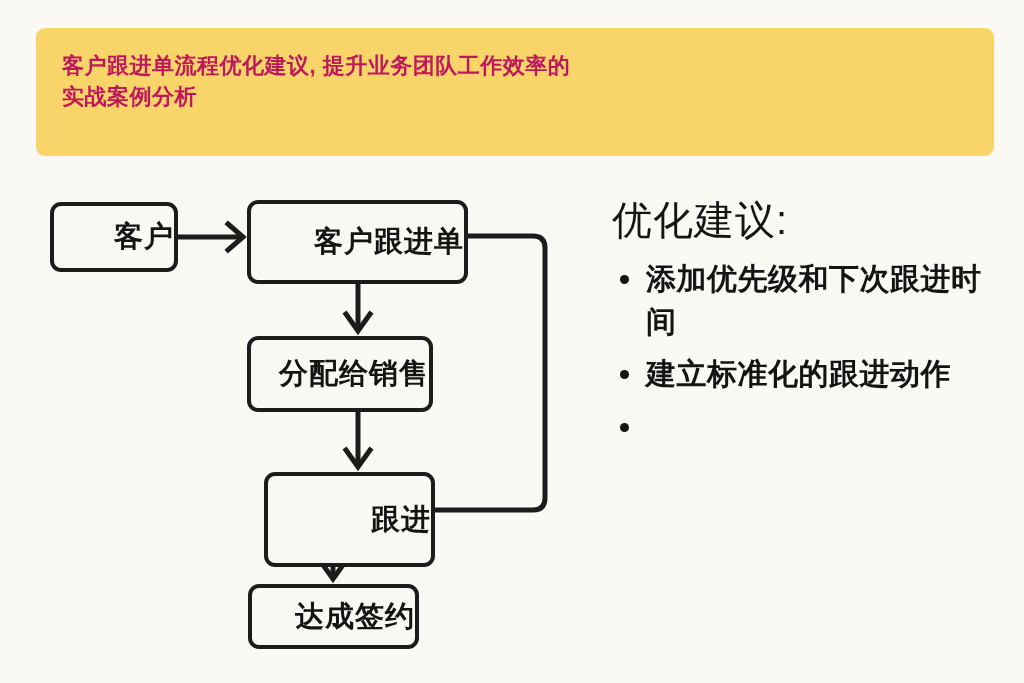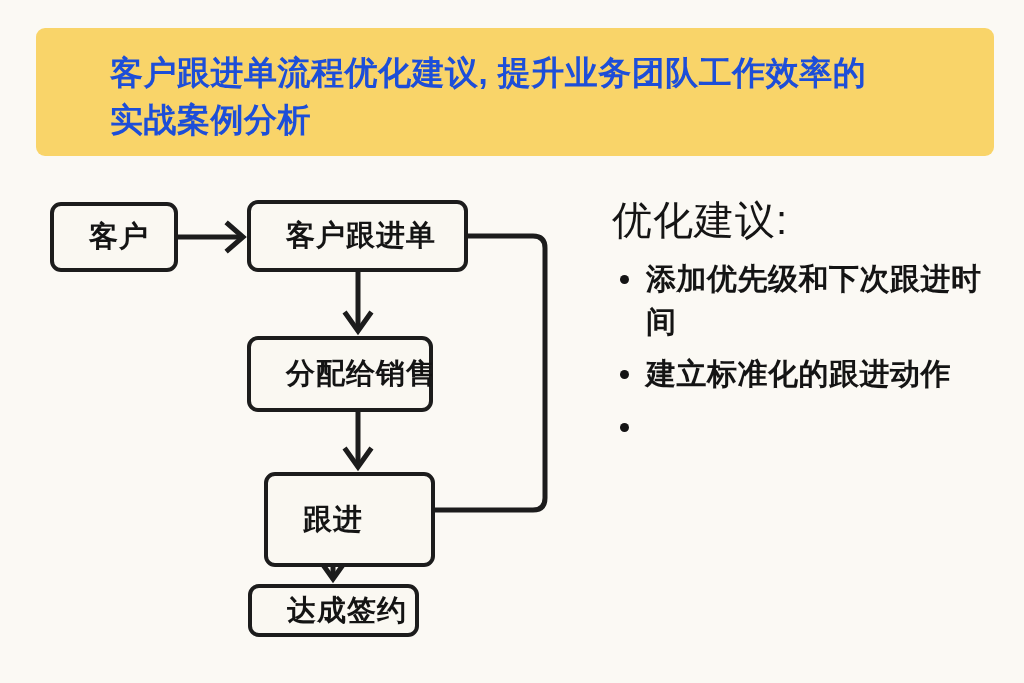--- a/index.html
+++ b/index.html
@@ -22,27 +22,26 @@
     left: 36px;
     top: 28px;
     width: 958px;
     height: 128px;
     background: #F9D469;
     border-radius: 9px;
     box-sizing: border-box;
     padding: 22px 26px 0 26px;
   }
   .header-title {
-    font-size: 33px;
+    font-size: 22px;
     font-weight: 700;
     line-height: 1.42;
     letter-spacing: 0.5px;
-    color: #1d4ed8;
+    color: #be185d;
     white-space: pre-line;
-    margin-left: 48px;
   }
 
   
   .flow-area {
     position: absolute;
     left: 0;
     top: 0;
     width: 600px;
     height: 683px;
   }
@@ -52,33 +51,32 @@
     top: 0;
   }
   .node {
     position: absolute;
     box-sizing: border-box;
     background: #FAF8F2;
     border: 4px solid #1c1c1c;
     border-radius: 11px;
     display: flex;
     align-items: center;
-    justify-content: flex-start;
+    justify-content: flex-end;
     font-size: 29px;
     font-weight: 700;
     letter-spacing: 1px;
     color: #141414;
     white-space: nowrap;
-    padding-left: 35px;
   }
   .node-customer      { left: 50px;  top: 202px; width: 128px; height: 70px; }
-  .node-followup-form { left: 247px; top: 200px; width: 221px; height: 72px; }
+  .node-followup-form { left: 247px; top: 200px; width: 221px; height: 84px; }
   .node-assign-sales  { left: 247px; top: 336px; width: 186px; height: 76px; }
   .node-followup      { left: 264px; top: 472px; width: 171px; height: 95px; }
-  .node-signed        { left: 248px; top: 584px; width: 171px; height: 53px; }
+  .node-signed        { left: 248px; top: 584px; width: 171px; height: 65px; }
 
   
   .suggestions {
     position: absolute;
     left: 612px;
     top: 196px;
     width: 396px;
   }
   .suggestions-heading {
     font-size: 40px;

